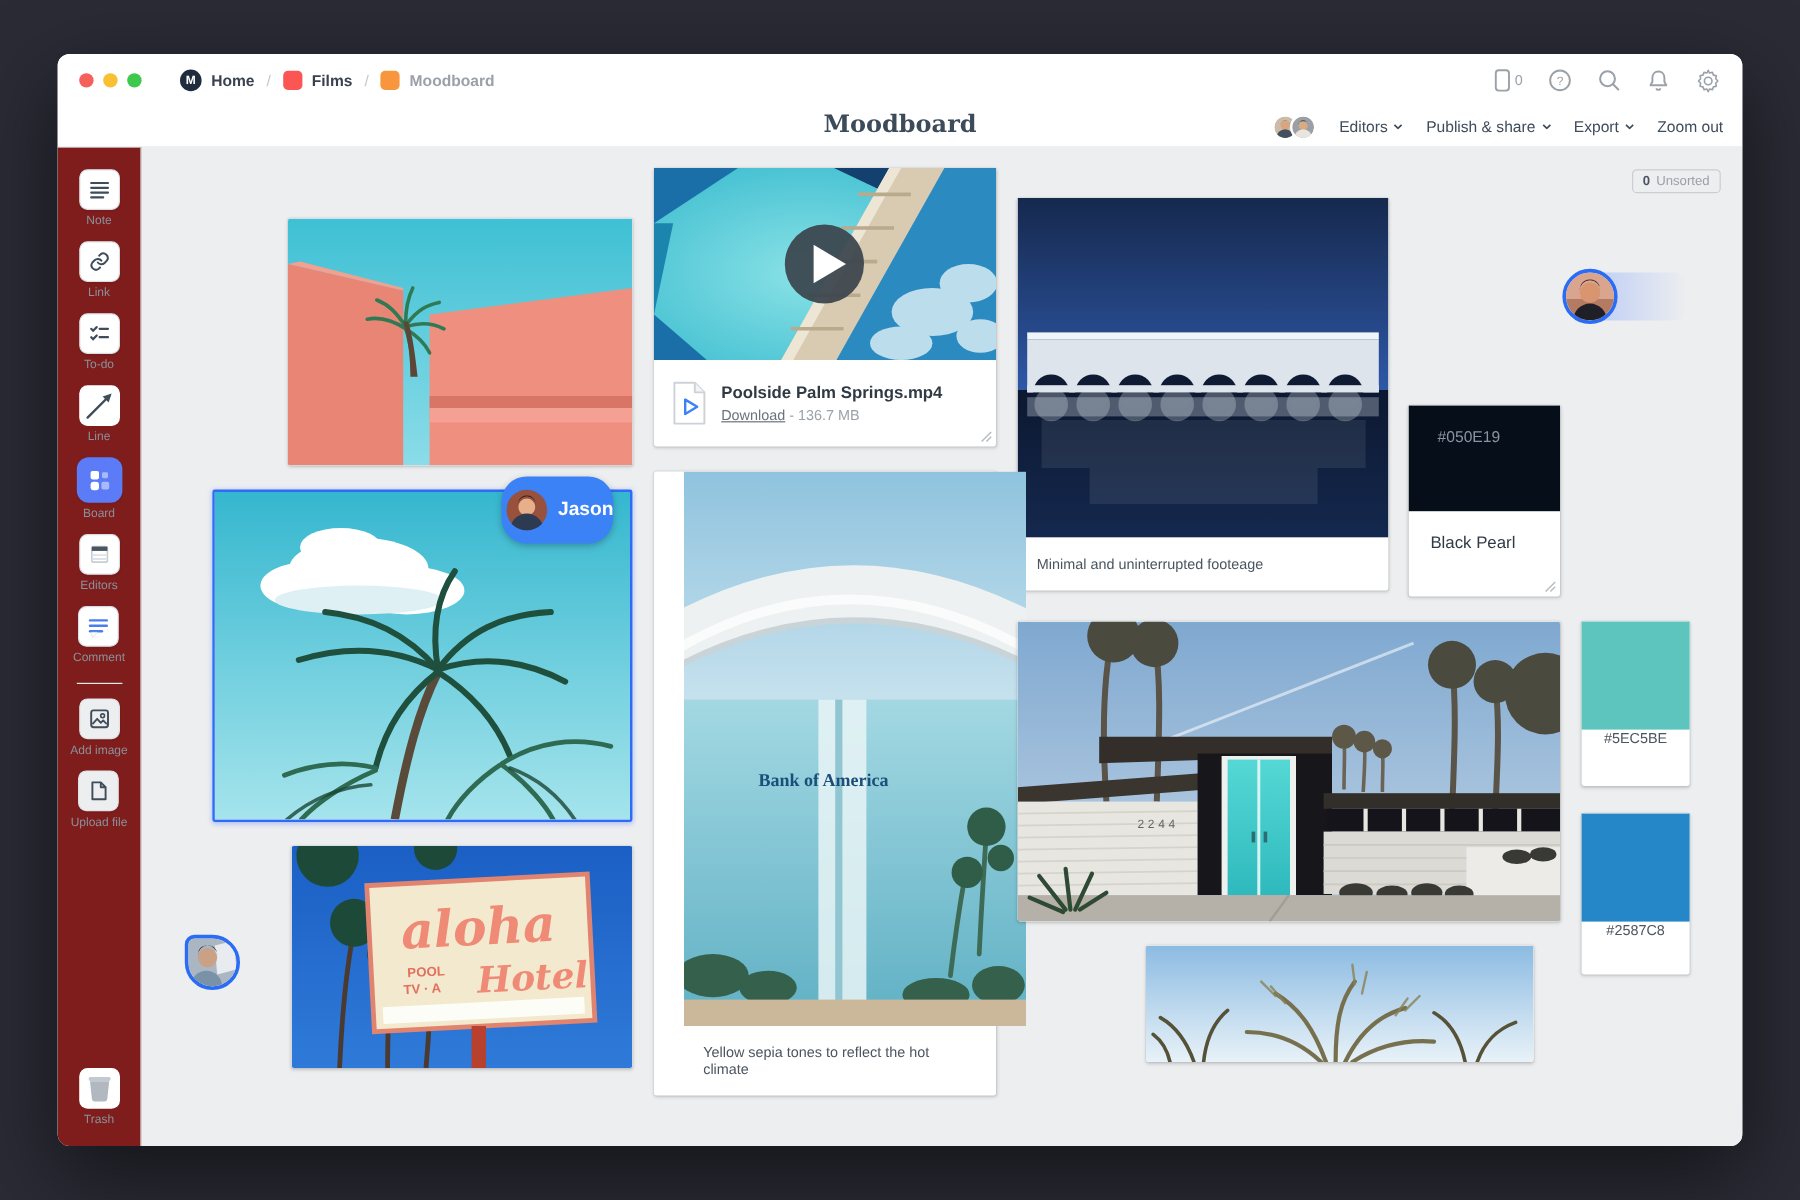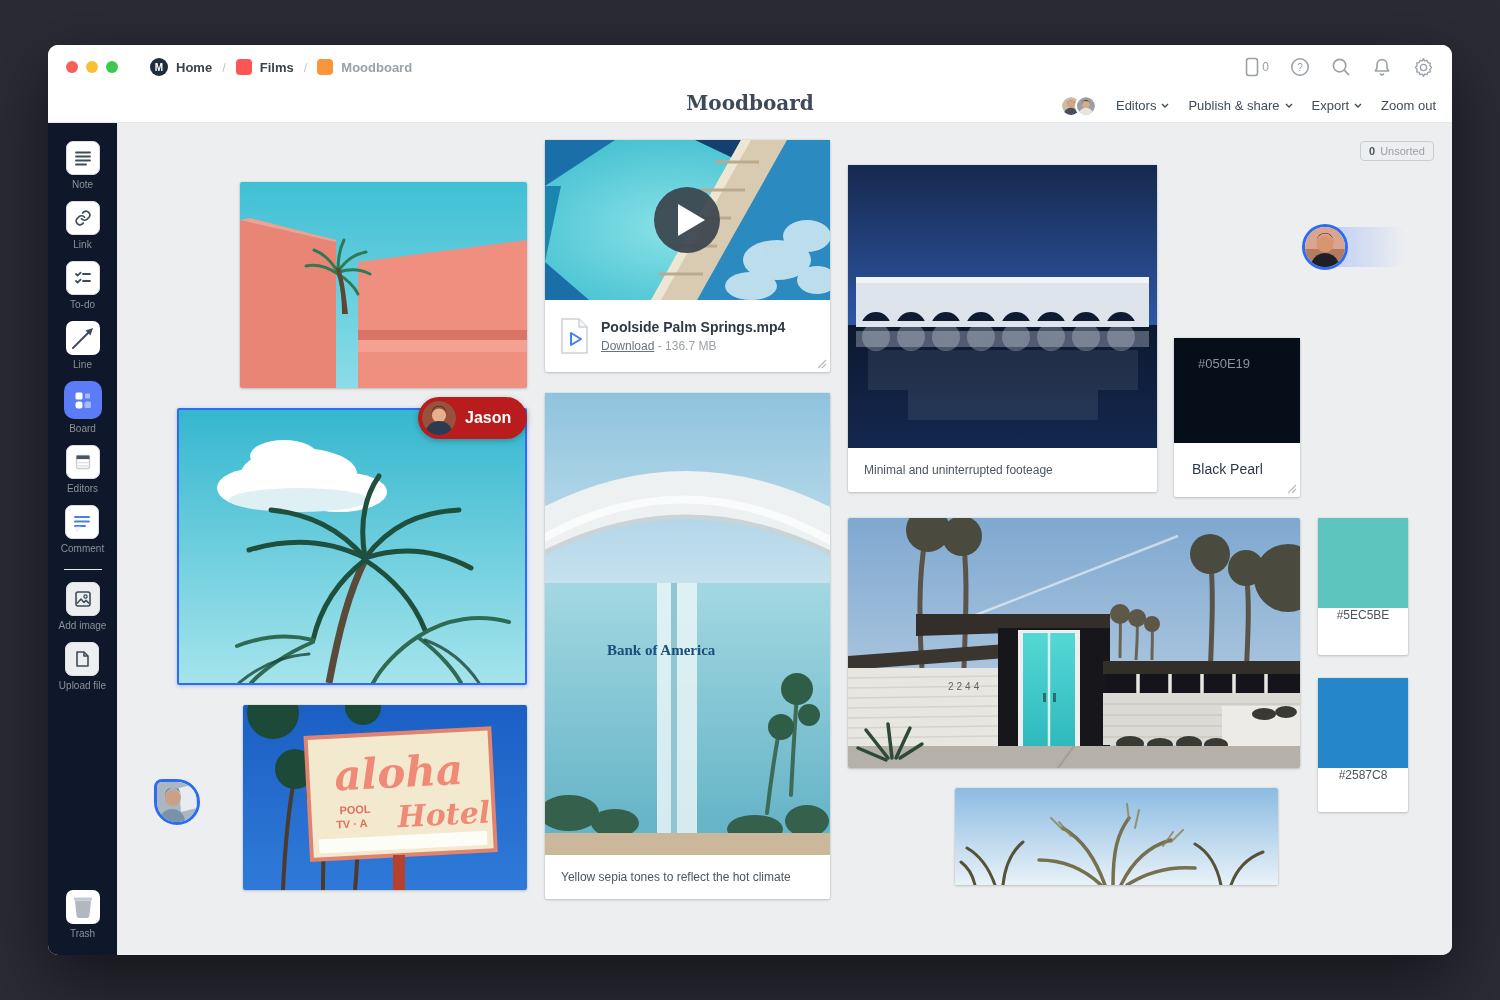--- a/index.html
+++ b/index.html
@@ -29,21 +29,21 @@
   .hdr-right { position:absolute; right:16px; top:0; height:100%; display:flex; align-items:center; gap:19px;
     font-size:13px; color:#3f4c59; }
   .hdr-btn { display:flex; align-items:center; gap:5px; cursor:pointer; }
   .avset { display:flex; }
   .avset .av { width:22px; height:22px; border-radius:50%; border:2px solid #fff; }
   .avset .av + .av { margin-left:-7px; }
   .chev { width:8px; height:5px; }
 
   
   .appbody { position:absolute; top:78px; left:0; right:0; bottom:0; display:flex; }
-  .sidebar { width:70px; background:#0f172a; display:flex; flex-direction:column; align-items:center;
+  .sidebar { width:70px; background:#7f1d1d; display:flex; flex-direction:column; align-items:center;
     padding-top:18px; border-right:1px solid #e3e5e8; }
   .tool { display:flex; flex-direction:column; align-items:center; margin-bottom:11px; cursor:pointer; }
   .tool-box { width:34px; height:34px; background:#fff; border:1px solid #d9dde1; border-radius:7px;
     display:flex; align-items:center; justify-content:center; box-shadow:0 1px 1px rgba(0,0,0,.05); }
   .tool-box.plain { border:none; box-shadow:none; }
   .tool-box.grey { background:#eceef0; border:1px solid #dfe2e5; }
   .tool-box.active { width:38px; height:38px; background:#5b7bf7; border:none; border-radius:10px; }
   .tool-lbl { margin-top:4px; font-size:10px; color:#8a9199; }
   .side-div { width:38px; border-top:1px solid #e6e8ea; margin:4px 0 12px; }
   .trash { margin-top:auto; margin-bottom:16px; }
@@ -62,22 +62,22 @@
   .vid-sub a { color:#6a737c; text-decoration:underline; cursor:pointer; }
 
   .swatch-hex-lbl { font-size:12px; color:#4a5560; text-align:center; }
   .bp-hex { font-size:13px; color:#8b93a0; padding:18px 0 0 24px; }
   .bp-name { font-size:14px; color:#2f3a45; padding:18px 0 0 18px; }
 
   .badge { position:absolute; display:flex; gap:5px; align-items:center; border:1px solid #c9ced4;
     border-radius:4px; padding:3px 8px; font-size:11px; }
   .badge b { color:#4a5560; } .badge span { color:#9aa1a9; }
 
-  .cursor-pill { position:absolute; display:flex; align-items:center; height:42px; border-radius:21px;
-    background:#b91c1c; padding:0 16px 0 4px; gap:9px; box-shadow:0 2px 6px rgba(0,0,0,.25); z-index:5; }
+  .cursor-pill { position:absolute; display:flex; align-items:center; height:56px; border-radius:21px;
+    background:#3b82f6; padding:0 0 0 4px; gap:9px; box-shadow:0 2px 6px rgba(0,0,0,.25); z-index:5; }
   .cursor-pill .txt { color:#fff; font-weight:bold; font-size:16px; }
   .ring { position:absolute; width:46px; height:46px; border:3px solid #2b6cf5; border-radius:50%;
     overflow:hidden; background:#dfe6ee; z-index:5; }
   .ring.pointy { border-radius:8px 50% 50% 50%; }
   .trail { position:absolute; width:80px; height:40px; border-radius:10px;
     background:linear-gradient(90deg, rgba(130,165,250,.45), rgba(130,165,250,0)); z-index:4; }
 
   .sel { border:2px solid #2f6bf6; box-shadow:0 1px 4px rgba(47,107,246,.35); }
 </style>
 </head>
@@ -427,21 +427,21 @@
           <rect x="8" y="166" width="293" height="16" fill="#cdd7e2" opacity="0.35"></rect>
           <g fill="#ffffff" opacity="0.08">
               <rect x="20" y="185" width="270" height="40"></rect>
               <rect x="60" y="225" width="190" height="30"></rect>
             </g>
         </svg>
         <div class="caption">Minimal and uninterrupted footeage</div>
       </div>
 
       <div class="card" style="left:1056px; top:215px; width:126px; height:159px;">
-        <div style="height: 105px; background: rgb(5, 14, 25);">
+        <div style="height: 88px; background: rgb(5, 14, 25);">
           <div class="bp-hex">#050E19</div>
         </div>
         <div class="bp-name">Black Pearl</div>
         <svg class="rsz" width="10" height="10" viewBox="0 0 10 10">
             <path d="M9 1 1 9 M9 5 5 9" stroke="#b6bcc2" stroke-width="1.2" fill="none"></path>
           </svg>
       </div>
 
       <div class="card sel" style="left:59px; top:285px; width:350px; height:277px; overflow:hidden;">
         <svg width="346" height="273" viewBox="0 0 346 273">
@@ -487,21 +487,21 @@
         <svg width="34" height="34" viewBox="0 0 34 34" style="border-radius:50%;">
           <circle cx="17" cy="17" r="17" fill="#a05540"></circle>
           <rect x="0" y="0" width="34" height="34" fill="#8a4a3a" opacity="0.35"></rect>
           <circle cx="17" cy="14.5" r="7" fill="#e8b08a"></circle>
           <path d="M9.5 13a7.5 7.5 0 0 1 15 0c0-2-1-8-7.5-8S9.5 11 9.5 13z" fill="#241f1c"></path>
           <path d="M3 34a14 14 0 0 1 28 0z" fill="#2c3a52"></path>
         </svg>
         <span class="txt">Jason</span>
       </div>
 
-      <div class="card" style="left:427px; top:270px; width:285px;">
+      <div class="card" style="left:427px; top:270px; width:285px;padding-left:25px;">
         <svg width="285" height="462" viewBox="0 0 285 462">
           <defs>
             <linearGradient id="gsky3" x1="0" y1="0" x2="0" y2="1">
                 <stop offset="0" stop-color="#8fc3de"></stop>
                 <stop offset="1" stop-color="#cfe6f0"></stop>
               </linearGradient>
             <linearGradient id="gbank" x1="0" y1="0" x2="0" y2="1">
                 <stop offset="0" stop-color="#a3d8e2"></stop>
                 <stop offset="1" stop-color="#5fb0c4"></stop>
               </linearGradient>

